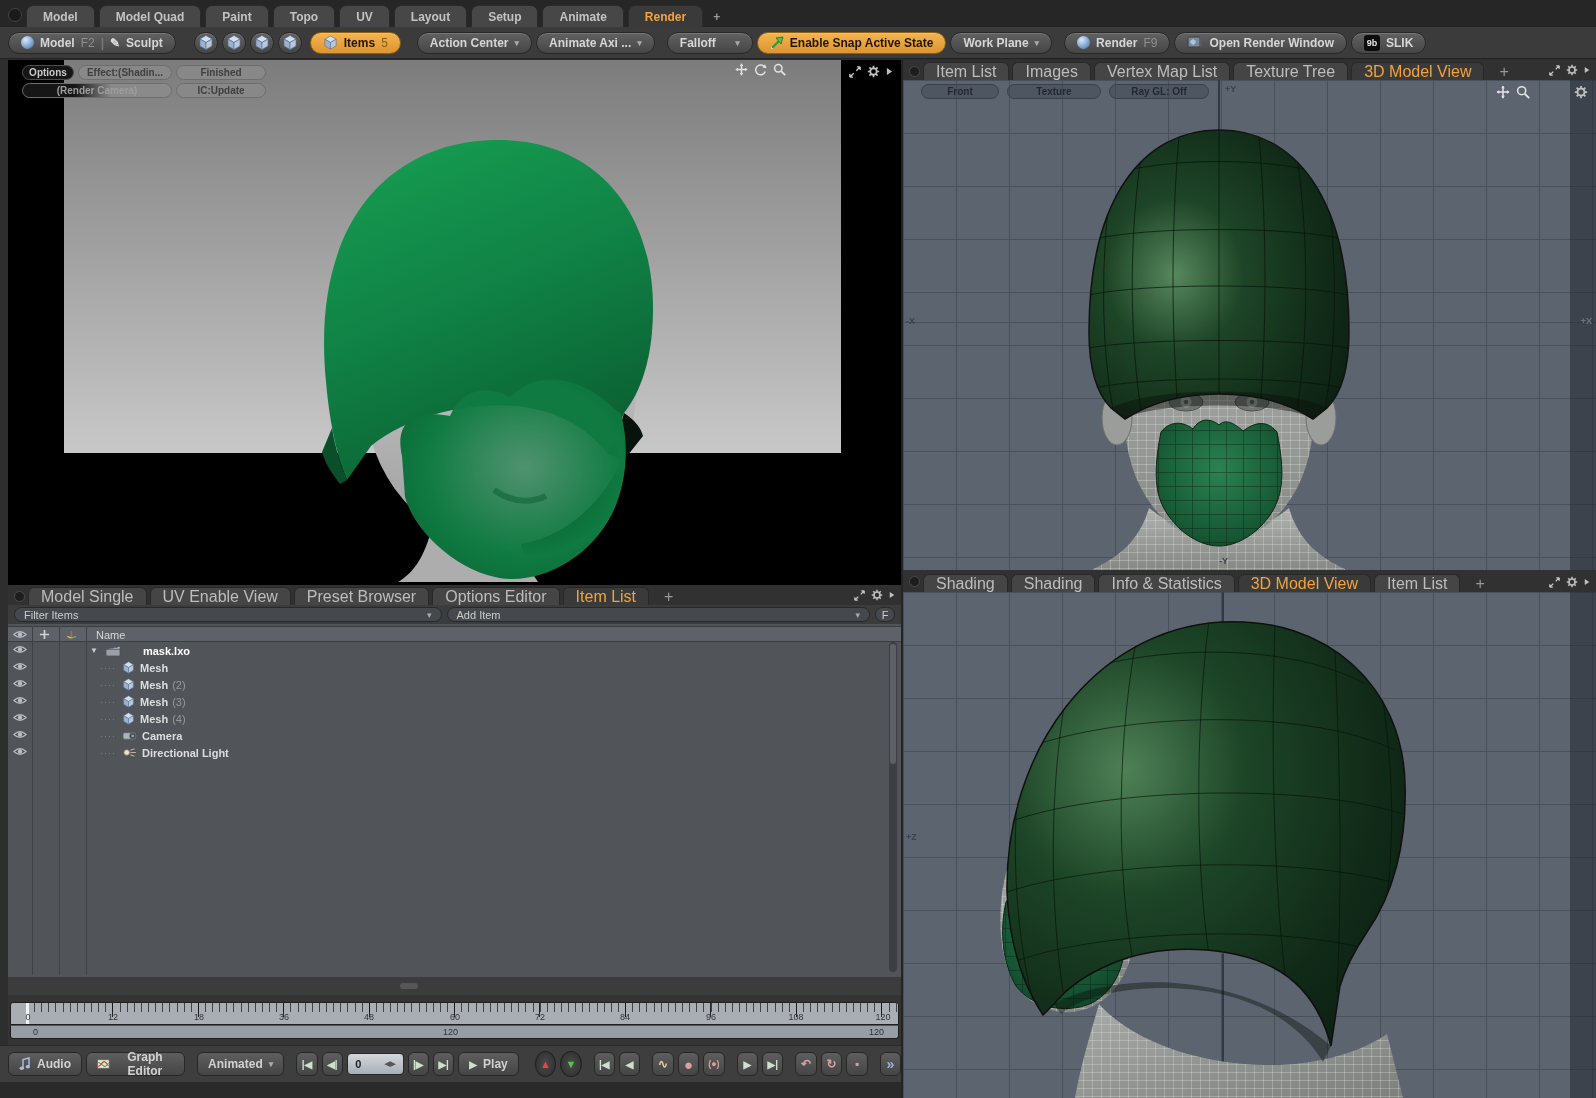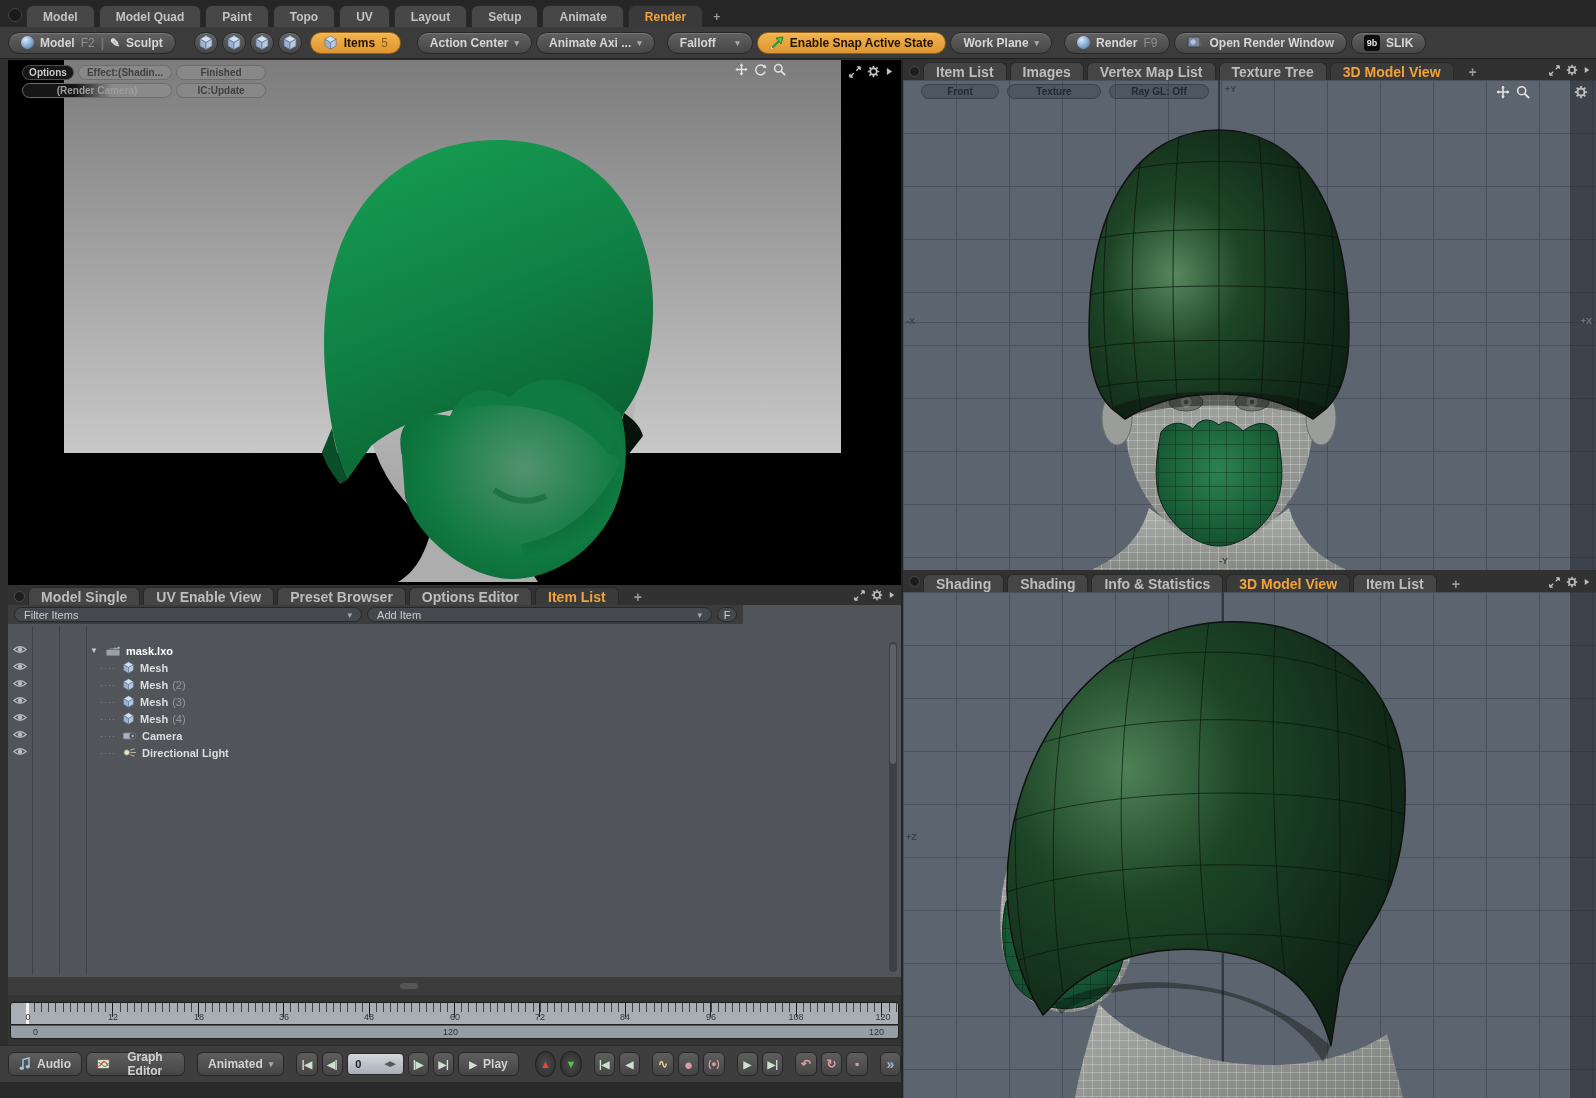--- a/index.html
+++ b/index.html
@@ -29,39 +29,39 @@
   .tgroup{display:flex;align-items:center;gap:4px;}
   .sphere{width:13px;height:13px;border-radius:50%;
           background:radial-gradient(circle at 35% 30%,#dce9f7,#7ea6d4 55%,#49638a);}
   .pen{font-size:12px;color:#ddd;}
   .cubebtn{width:24px;justify-content:center;padding:0 3px;}
   
   .vtabrow{position:absolute;display:flex;align-items:flex-end;background:#313131;gap:3px;
            padding-left:20px;box-sizing:border-box;}
   .vtab{height:17px;padding:0 12px;display:flex;align-items:center;background:#454545;
         border:1px solid #282828;border-bottom:none;border-radius:6px 6px 0 0;
-        font-size:14px;font-weight:bold;color:#bdbdbd;}
+        font-size:16px;font-weight:normal;color:#bdbdbd;}
   .vtab.active{background:#3a3a3a;color:#f2a33a;}
   .vtab.plus{background:transparent;border:none;color:#999;}
   .corner-ic{position:absolute;top:3px;display:flex;gap:6px;align-items:center;}
   .ic{display:inline-block;vertical-align:middle;}
   .vdot{position:absolute;left:6px;top:6px;width:9px;height:9px;border-radius:50%;
         background:#1d1d1d;border:1px solid #4a4a4a;}
   
   #renderview{position:absolute;left:8px;top:60px;width:893px;height:525px;background:#000;}
   #render-inner{position:absolute;left:56px;top:0;width:777px;height:393px;
                 background:linear-gradient(#7c7c7c,#c8c8c8);}
   .ovbtn{position:absolute;height:15px;border-radius:8px;border:1px solid #6d6d6d;
          background:rgba(138,138,138,.85);color:#3f3f3f;font-size:10px;font-weight:bold;
          display:flex;align-items:center;justify-content:center;box-sizing:border-box;}
   .ovbtn.dark{background:#161616;color:#c9c9c9;border-color:#4d4d4d;}
   
   #itempanel{position:absolute;left:8px;top:585px;width:893px;height:410px;background:#515559;}
   #ip-tabs{left:0;top:0;width:893px;height:20px;}
-  #ip-filter{position:absolute;left:0;top:20px;width:735px;height:19px;background:#3c3c3c;
+  #ip-filter{position:absolute;left:0;top:20px;width:893px;height:19px;background:#3c3c3c;
              display:flex;align-items:center;gap:5px;padding:0 6px;box-sizing:border-box;}
   .dd{height:15px;border-radius:8px;background:#45494d;border:1px solid #26282a;color:#ccc;
       font-size:11px;display:flex;align-items:center;padding:0 9px;justify-content:space-between;
       box-sizing:border-box;}
   #ip-header{position:absolute;left:0;top:41px;width:893px;height:16px;background:#5d6269;
              border-top:1px solid #3a3d40;border-bottom:1px solid #3a3d40;box-sizing:border-box;}
   .gut{position:absolute;top:41px;bottom:20px;width:1px;background:#3e4145;}
   #ip-rows{position:absolute;left:0;top:57px;width:880px;}
   .irow{position:relative;height:17px;display:flex;align-items:center;font-size:11px;color:#ddd;}
   .irow .eye{position:absolute;left:5px;top:3px;}
@@ -407,33 +407,45 @@
       <div class="dd" style="width:428px">
         <span>Filter Items</span>
           <span class="caret">▾</span>
         </div>
       <div class="dd" style="width:424px">
         <span>Add Item</span>
           <span class="caret">▾</span>
         </div>
       <div class="dd" style="width:18px;justify-content:center">F</div>
     </div>
+    <div id="ip-header">
+      <svg class="ic" style="position:absolute;left:5px;top:3px" width="14" height="9">
+          <use href="#i-eye"></use>
+        </svg>
+      <svg class="ic" style="position:absolute;left:31px;top:2px" width="11" height="11">
+          <use href="#i-plus"></use>
+        </svg>
+      <svg class="ic" style="position:absolute;left:58px;top:2px" width="11" height="11">
+          <use href="#i-axis"></use>
+        </svg>
+      <span style="position:absolute;left:88px;top:2px;font-size:11px;color:#d7d7d7">Name</span>
+    </div>
     <div class="gut" style="left:24px"></div>
     <div class="gut" style="left:51px"></div>
     <div class="gut" style="left:78px"></div>
     <div id="ip-rows">
       <div class="irow">
         <svg class="eye ic" width="14" height="9">
             <use href="#i-eye"></use>
           </svg>
         <span style="margin-left:82px;font-size:8px;color:#c9c9c9">▼</span>
         <svg class="ic" style="margin-left:7px" width="16" height="12">
             <use href="#i-scene"></use>
           </svg>
-        <span class="lbl" style="margin-left:5px;color:#fff">mask.lxo</span>
+        <span class="lbl" style="margin-left:22px;color:#fff">mask.lxo</span>
       </div>
       <div class="irow">
         <svg class="eye ic" width="14" height="9">
             <use href="#i-eye"></use>
           </svg>
         <span class="conn" style="margin-left:92px">····</span>
         <svg class="ic" style="margin-left:6px" width="13" height="13">
             <use href="#i-cube"></use>
           </svg>
         <span class="lbl" style="margin-left:5px">Mesh</span>

